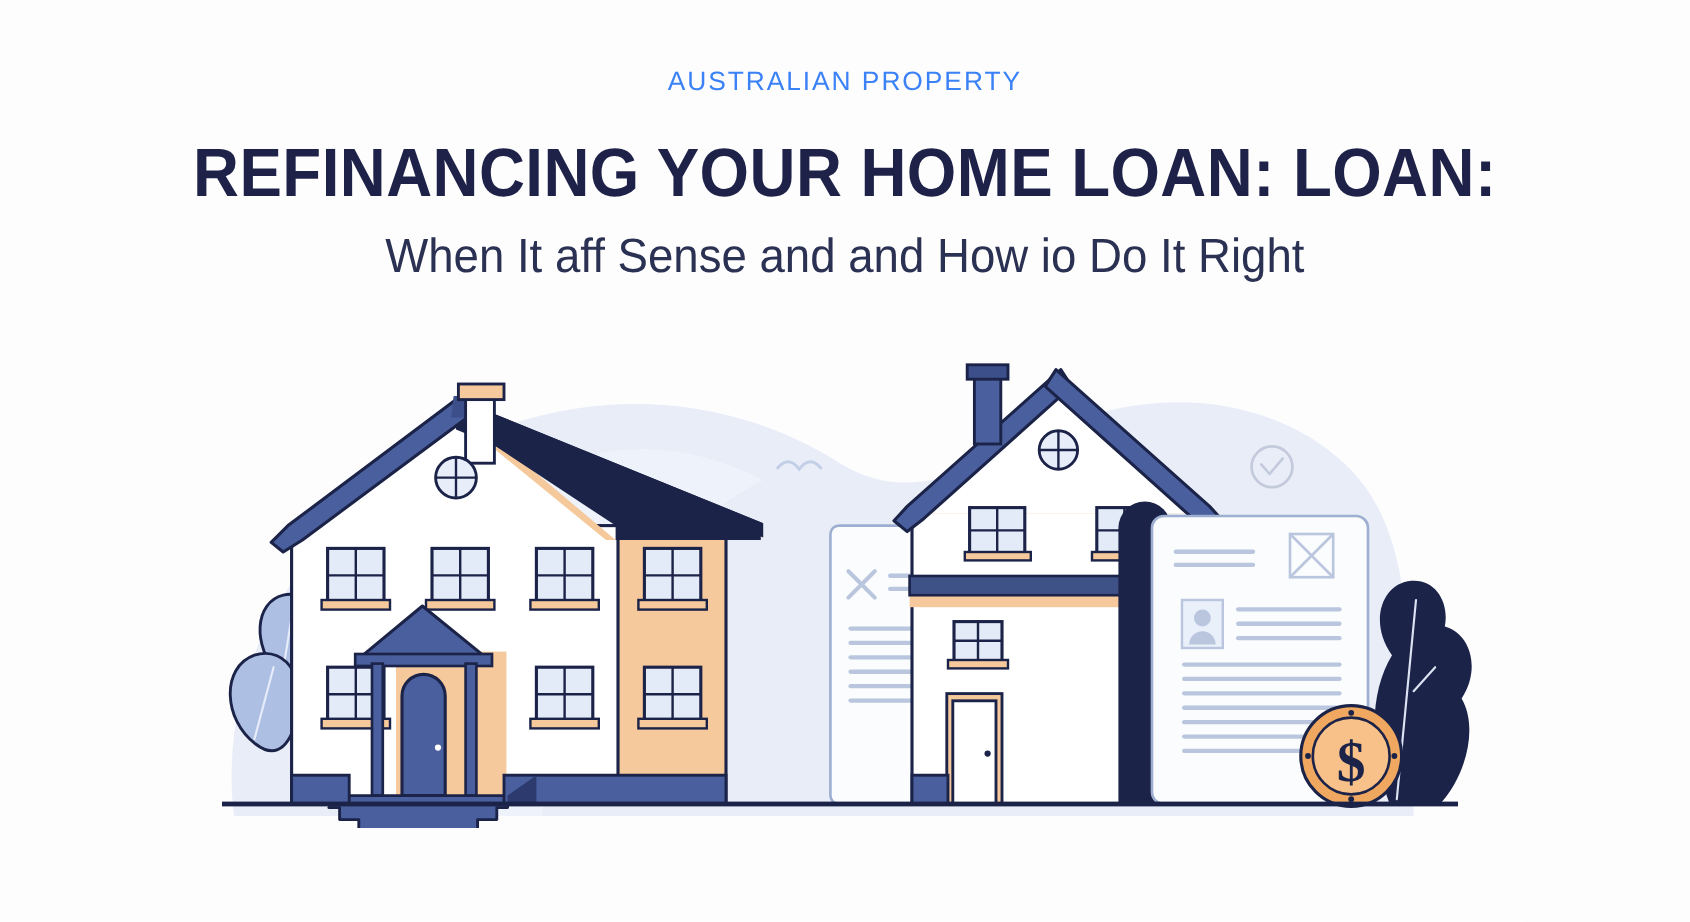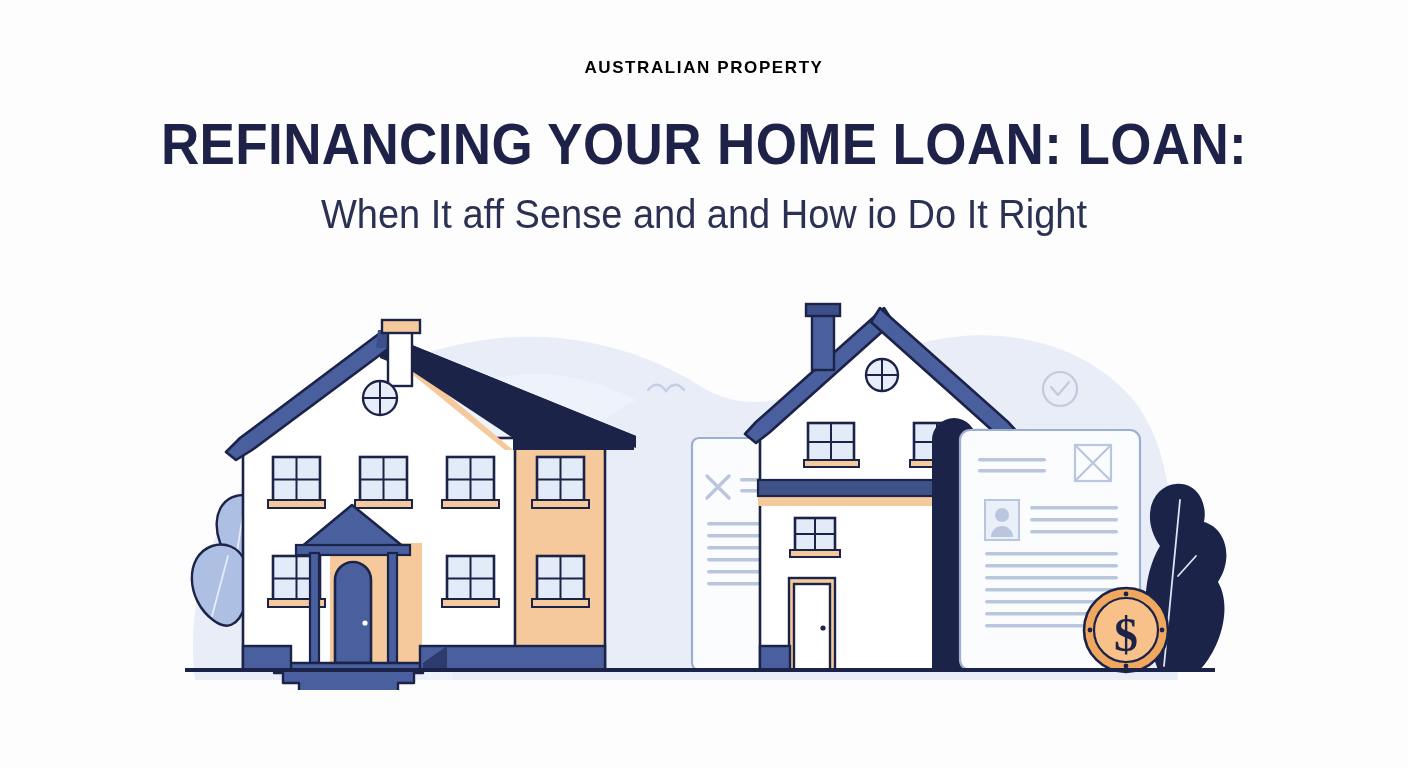--- a/index.html
+++ b/index.html
@@ -23,24 +23,24 @@
   .text-block {
     position: absolute;
     top: 0;
     left: 0;
     width: 1408px;
     text-align: center;
   }
   .eyebrow {
     margin-top: 55px;
     font-family: "Liberation Sans", sans-serif;
-    font-weight: bold;
-    font-size: 17px;
+    font-weight: normal;
+    font-size: 22px;
     letter-spacing: 1.6px;
-    color: #000000;
+    color: #3b82f6;
     line-height: 26px;
   }
   .headline {
     margin-top: 32px;
     font-family: "Liberation Sans Narrow", "Liberation Sans", sans-serif;
     font-weight: bold;
     font-size: 57px;
     letter-spacing: 0.4px;
     color: #1e2248;
     line-height: 62px;

